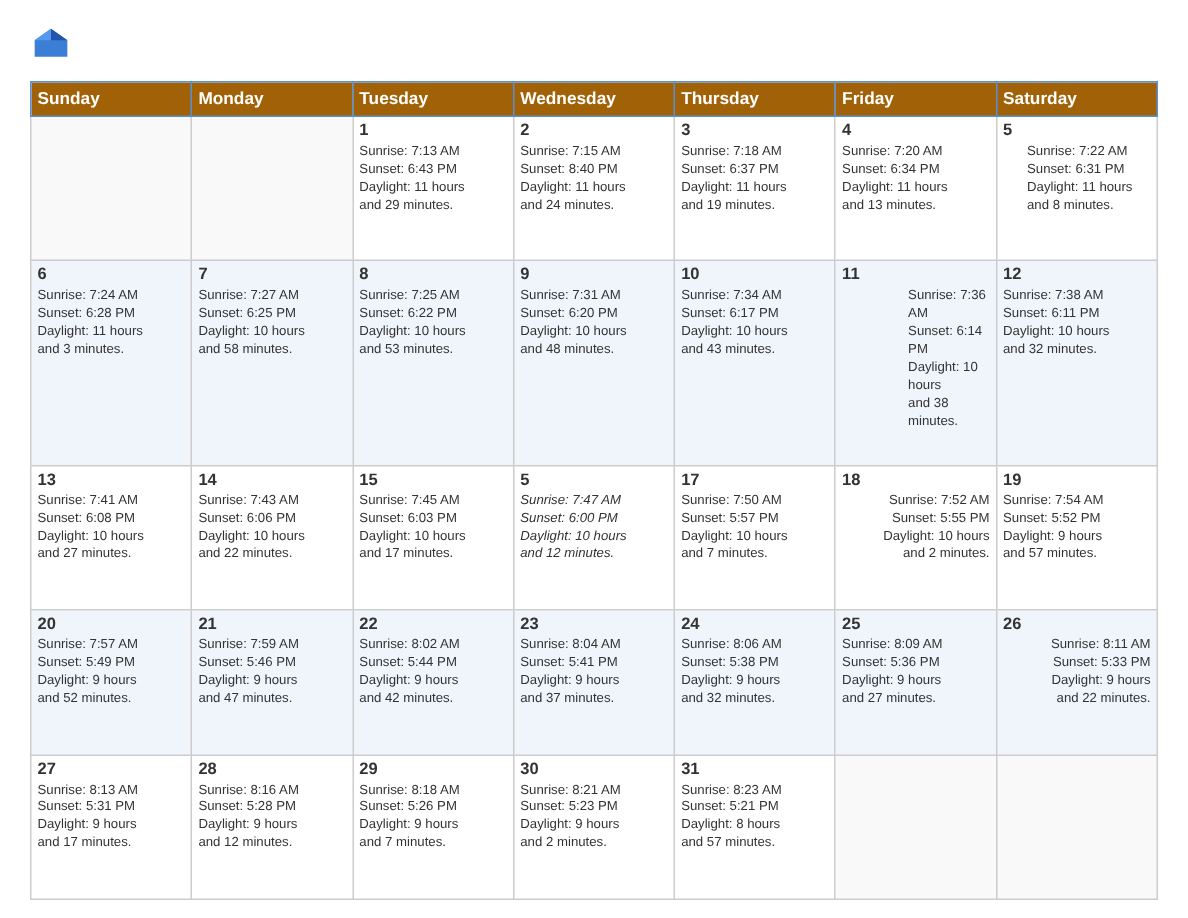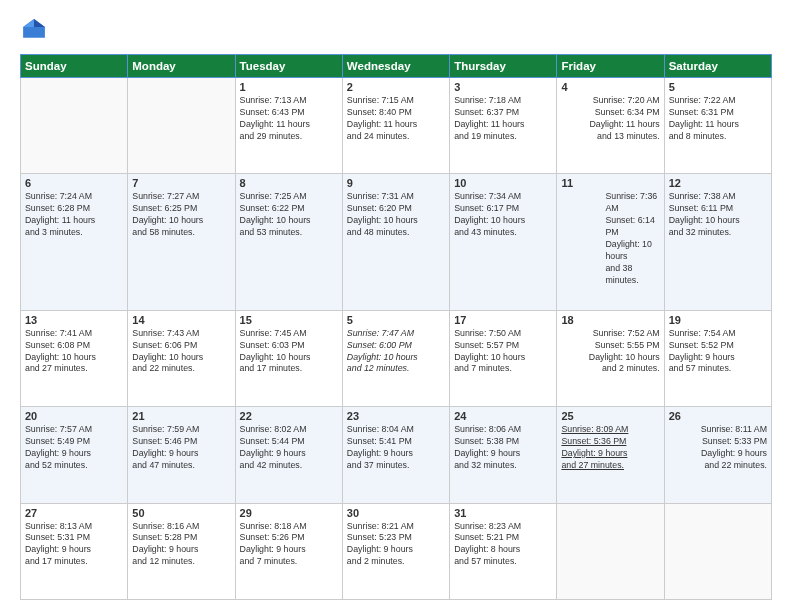--- a/index.html
+++ b/index.html
@@ -54,21 +54,21 @@
       color: #444;
     }
     .calendar {
       flex: 1;
       border: 1px solid #ccc;
       border-collapse: collapse;
       width: 100%;
       table-layout: fixed;
     }
     .calendar th {
-      background-color: #15803d;
+      background-color: #a16207;
       color: #fff;
       font-size: 11.5px;
       font-weight: bold;
       padding: 5px 4px;
       border: 1px solid #5590d8;
       text-align: left;
     }
     .calendar td {
       border: 1px solid #ccc;
       vertical-align: top;
@@ -149,28 +149,28 @@
           </td>
           <td>
             <span class="day-num">3</span>
             <div class="day-info" style="white-space: pre-line;">Sunrise: 7:18 AM
 Sunset: 6:37 PM
 Daylight: 11 hours
 and 19 minutes.</div>
           </td>
           <td>
             <span class="day-num">4</span>
-            <div class="day-info" style="white-space: pre-line; text-align: right;">Sunrise: 7:20 AM
+            <div class="day-info" style="white-space: pre-line;">Sunrise: 7:20 AM
 Sunset: 6:34 PM
 Daylight: 11 hours
 and 13 minutes.</div>
           </td>
           <td>
             <span class="day-num">5</span>
-            <div class="day-info" style="white-space: pre-line;">Sunrise: 7:22 AM
+            <div class="day-info" style="white-space: pre-line; margin-left: 16px;">Sunrise: 7:22 AM
 Sunset: 6:31 PM
 Daylight: 11 hours
 and 8 minutes.</div>
           </td>
         </tr>
         <tr class="alt-row">
           <td>
             <span class="day-num">6</span>
             <div class="day-info" style="white-space: pre-line;">Sunrise: 7:24 AM
 Sunset: 6:28 PM
@@ -302,21 +302,21 @@
           </td>
           <td>
             <span class="day-num">24</span>
             <div class="day-info" style="white-space: pre-line;">Sunrise: 8:06 AM
 Sunset: 5:38 PM
 Daylight: 9 hours
 and 32 minutes.</div>
           </td>
           <td>
             <span class="day-num">25</span>
-            <div class="day-info" style="white-space: pre-line; text-decoration: underline;">Sunrise: 8:09 AM
+            <div class="day-info" style="white-space: pre-line;">Sunrise: 8:09 AM
 Sunset: 5:36 PM
 Daylight: 9 hours
 and 27 minutes.</div>
           </td>
           <td>
             <span class="day-num">26</span>
             <div class="day-info" style="white-space: pre-line; text-align: right;">Sunrise: 8:11 AM
 Sunset: 5:33 PM
 Daylight: 9 hours
 and 22 minutes.</div>
@@ -324,21 +324,21 @@
         </tr>
         <tr>
           <td>
             <span class="day-num">27</span>
             <div class="day-info" style="white-space: pre-line;">Sunrise: 8:13 AM
 Sunset: 5:31 PM
 Daylight: 9 hours
 and 17 minutes.</div>
           </td>
           <td>
-            <span class="day-num">50</span>
+            <span class="day-num">28</span>
             <div class="day-info" style="white-space: pre-line;">Sunrise: 8:16 AM
 Sunset: 5:28 PM
 Daylight: 9 hours
 and 12 minutes.</div>
           </td>
           <td>
             <span class="day-num">29</span>
             <div class="day-info" style="white-space: pre-line;">Sunrise: 8:18 AM
 Sunset: 5:26 PM
 Daylight: 9 hours

